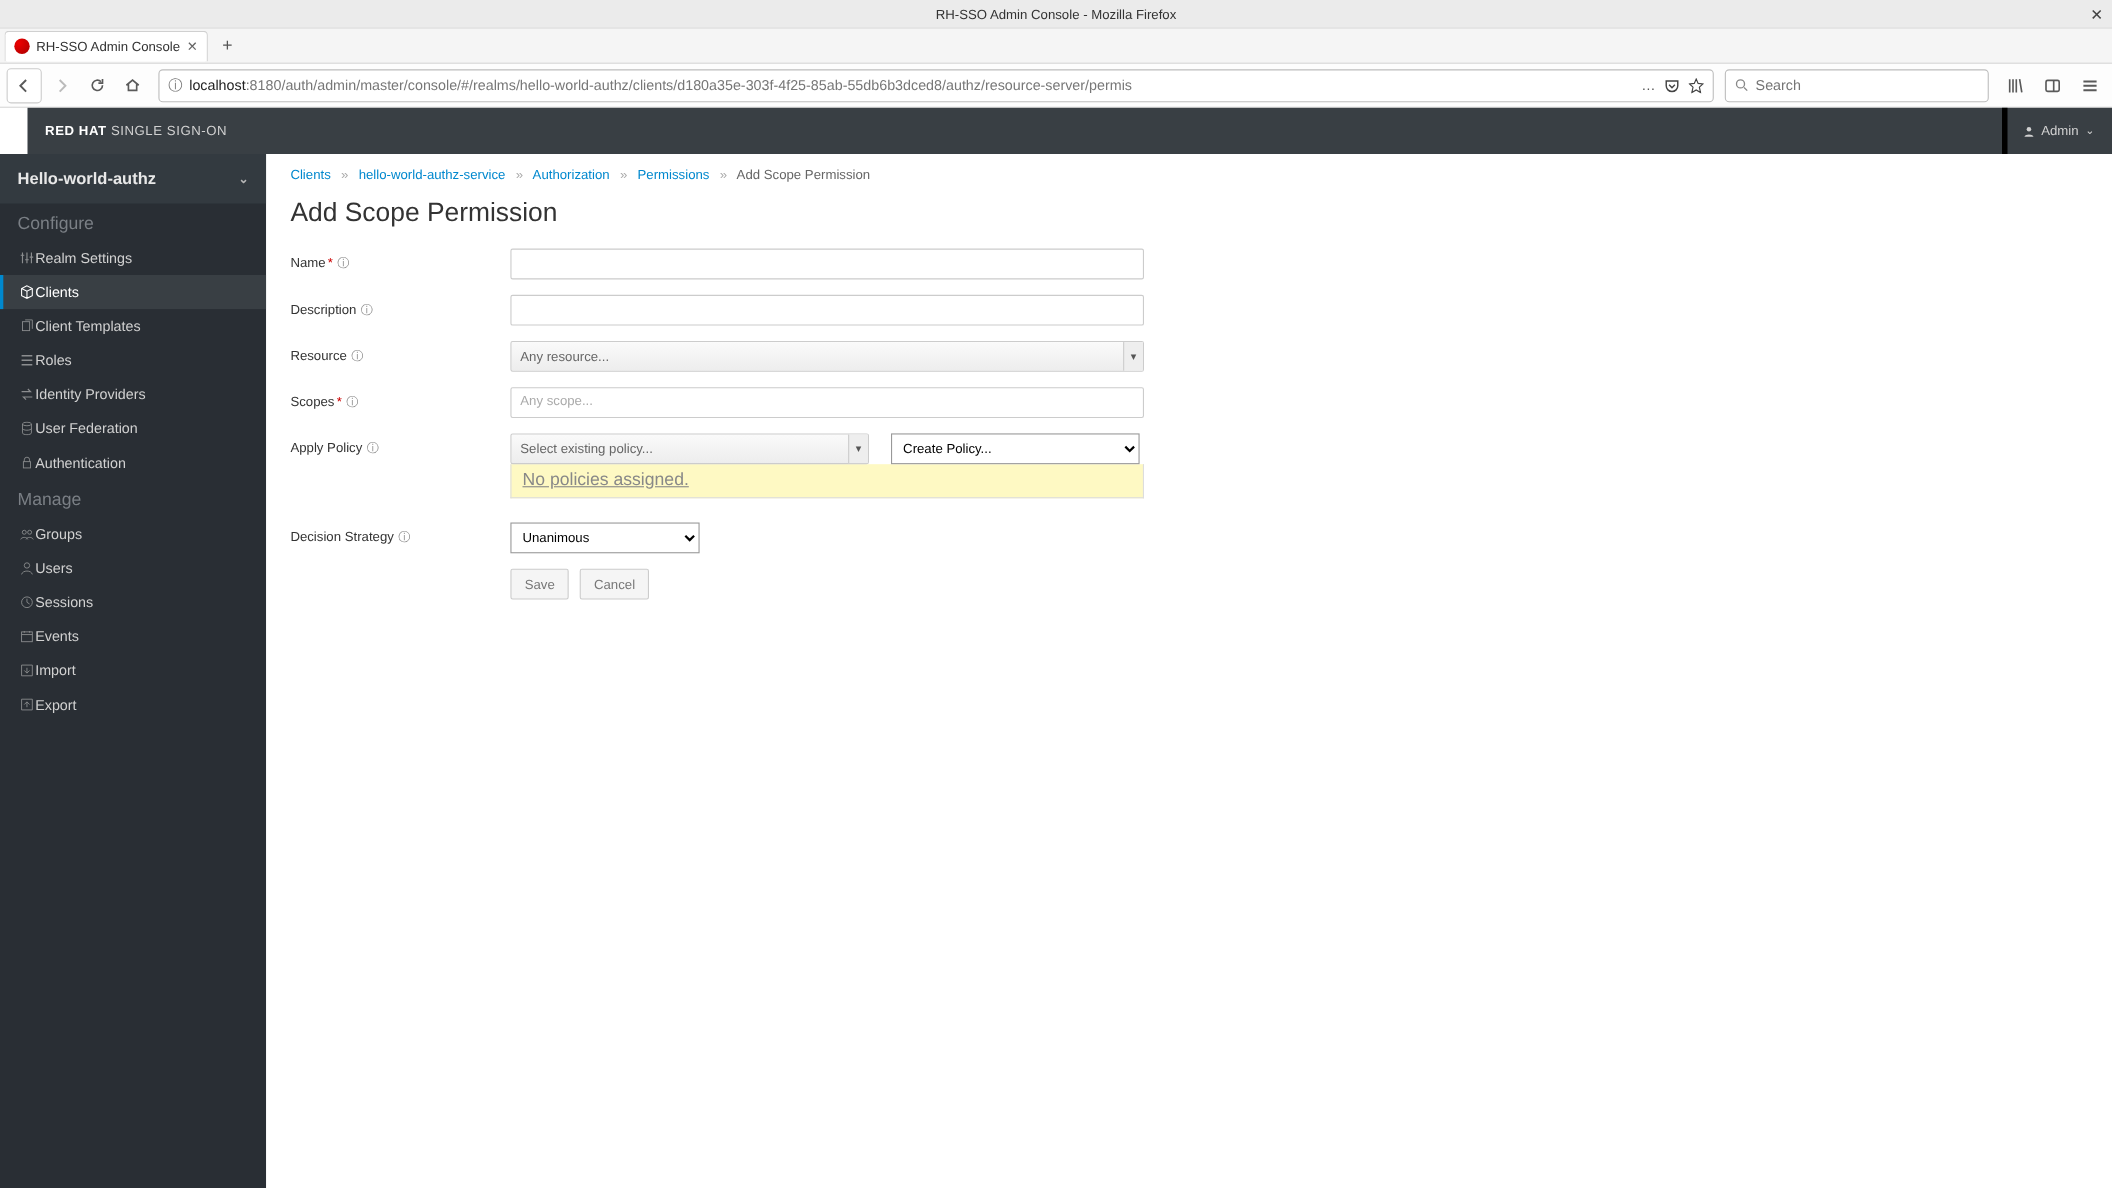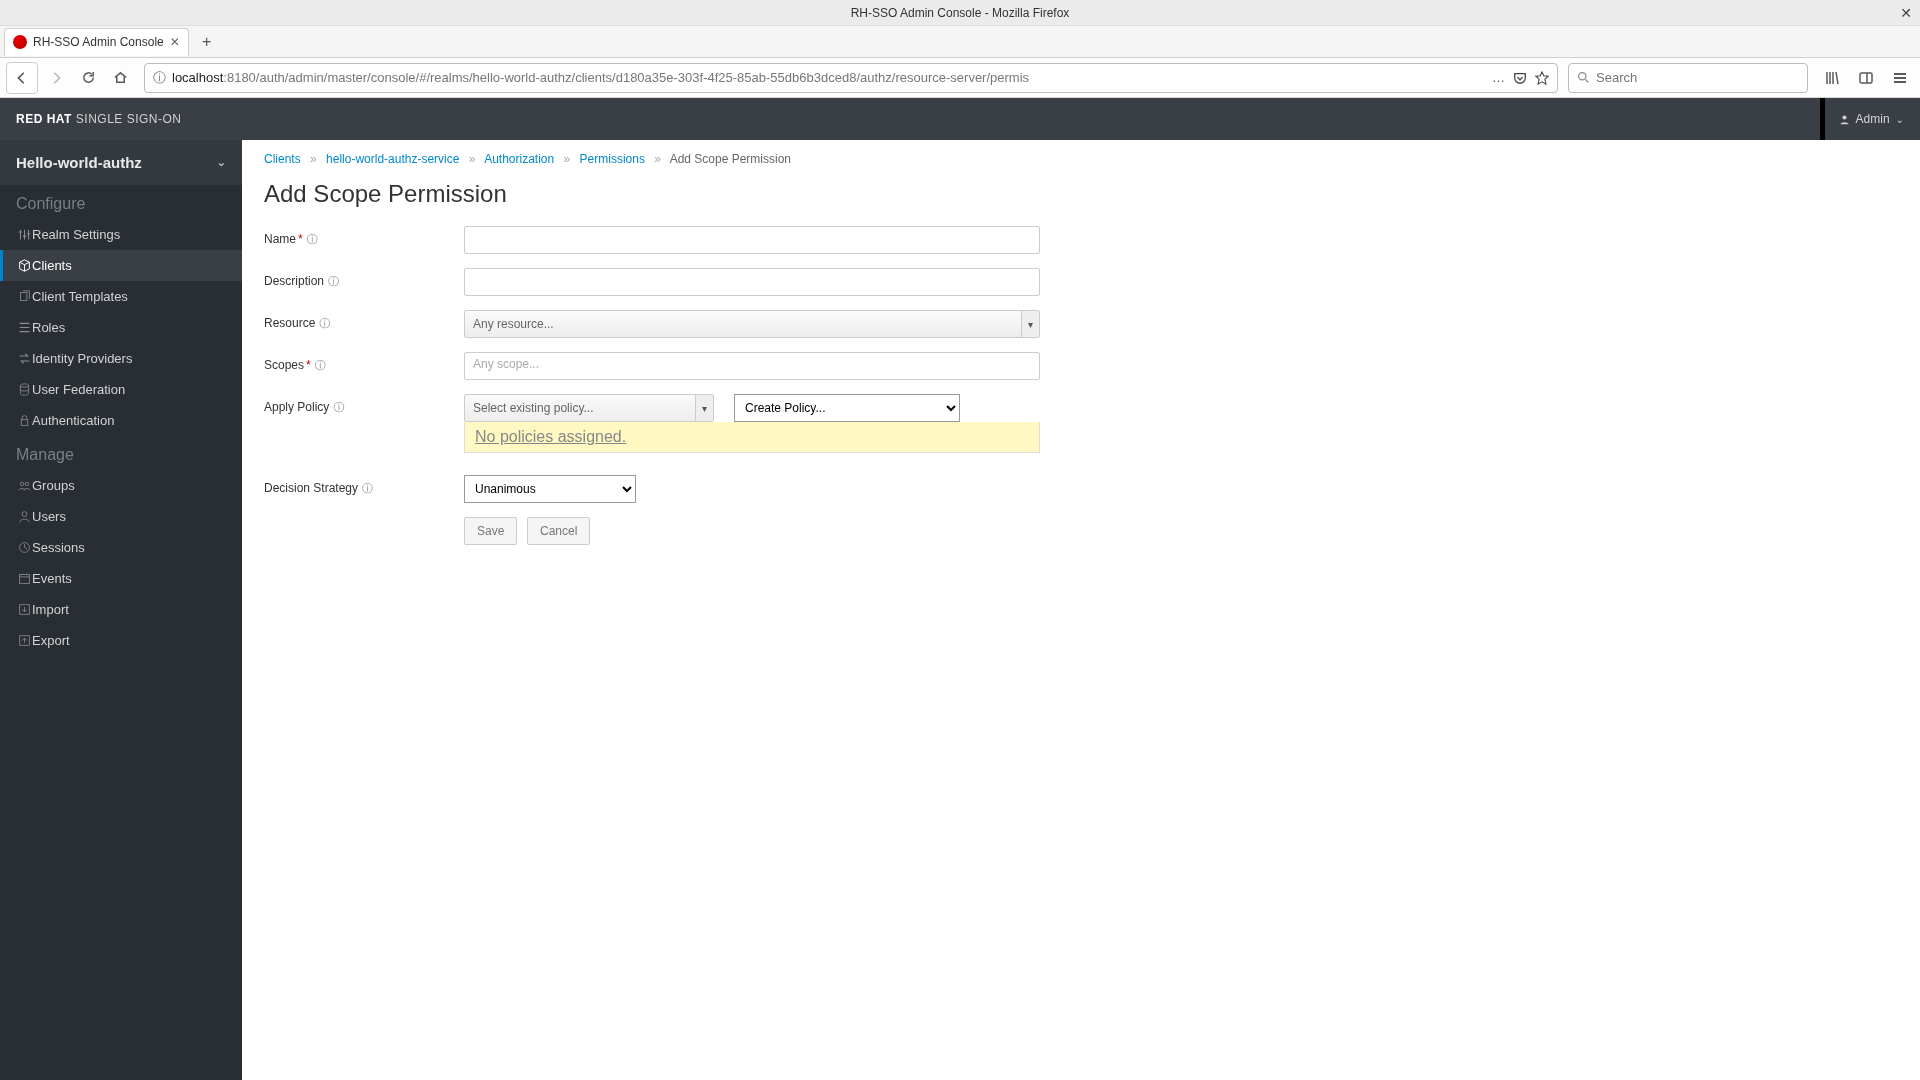--- a/index.html
+++ b/index.html
@@ -26,21 +26,21 @@
 .urlbar { flex: 1; font-size: 13px; color: #777; white-space: nowrap; overflow: hidden; }
 .urlbar .host { color: #222; }
 .urlbar-actions { display: flex; align-items: center; gap: 8px; color: #555; }
 .urlbar-actions span { cursor: pointer; }
 .searchbar { width: 240px; height: 30px; border: 1px solid #bdbdbd; border-radius: 4px; display: flex; align-items: center; padding: 0 8px; background: #fff; margin-right: 6px; }
 .searchbar input { border: none; outline: none; flex: 1; font-size: 13px; }
 .searchbar .mag { color: #888; margin-right: 6px; }
 .right-tool { display: flex; gap: 6px; }
 
 
-.app-header { background: #393f44; color: #fff; height: 42px; display: flex; align-items: center; padding: 0 16px; justify-content: space-between; }
+.app-header { background: #393f44; color: #fff; height: 42px; display: flex; align-items: center; padding: 0 16px; justify-content: space-between; margin-left: 25px; }
 .brand { font-size: 12px; letter-spacing: 0.5px; }
 .brand .red { font-weight: 700; }
 .brand .sso { font-weight: 400; color: #d1d1d1; }
 .user-menu { display: flex; align-items: center; gap: 6px; font-size: 12px; color: #d1d1d1; cursor: pointer; border-left: 5px solid #000000; padding-left: 14px; height: 100%; }
 .user-menu .caret { font-size: 10px; }
 
 
 .body-flex { display: flex; height: calc(1080px - 26px - 32px - 40px - 42px); }
 .sidebar { width: 242px; background: #292e34; color: #b7b7b7; display: flex; flex-direction: column; font-size: 13px; }
 .realm-select { background: #333a40; padding: 14px 16px; display: flex; align-items: center; justify-content: space-between; color: #e8e8e8; font-size: 15px; cursor: pointer; font-weight: bold; }
@@ -60,21 +60,21 @@
 .form-row { display: flex; align-items: flex-start; margin-bottom: 14px; }
 .form-label { width: 200px; text-align: left; padding-right: 12px; padding-top: 6px; font-size: 12px; color: #333; }
 .form-label .req { color: #c00; margin-left: 2px; }
 .form-label .help { color: #888; margin-left: 4px; font-size: 11px; cursor: help; }
 .form-field { width: 576px; }
 .text-input { width: 100%; height: 28px; border: 1px solid #ccc; border-radius: 2px; padding: 0 8px; font-size: 12px; }
 .select-like { width: 100%; height: 28px; border: 1px solid #ccc; border-radius: 2px; background: linear-gradient(#fafafa,#ededed); display: flex; align-items: center; justify-content: space-between; padding: 0 8px; font-size: 12px; color: #666; cursor: pointer; }
 .select-like .arrow { background: #eee; border-left: 1px solid #ccc; width: 18px; height: 100%; display: flex; align-items: center; justify-content: center; margin-right: -8px; font-size: 10px; color: #555; }
 .multi-input { width: 100%; min-height: 28px; border: 1px solid #ccc; border-radius: 2px; padding: 4px 8px; font-size: 12px; color: #aaa; }
 .policy-row { display: flex; gap: 20px; }
-.policy-row .sel { width: 250px; height: 28px; justify-content: space-between; }
+.policy-row .sel { width: 326px; height: 28px; justify-content: space-between; }
 .policy-row .sel2 { width: 226px; height: 28px; border: 1px solid #999; font-size: 12px; padding: 0 6px; background: #fff; }
 .no-policies { border: 1px solid #ddd; border-top: none; background: #fef9c3; padding: 6px 10px; font-size: 16px; color: #888; text-decoration: underline; }
 .native-select { height: 28px; border: 1px solid #999; font-size: 12px; padding: 0 6px; background: #fff; }
 .btn { height: 28px; padding: 0 12px; border: 1px solid #ccc; background: #f5f5f5; font-size: 12px; border-radius: 2px; cursor: pointer; color: #777; }
 .btn + .btn { margin-left: 6px; }
 
 svg { display: block; }
 </style>
 </head>
 <body>

